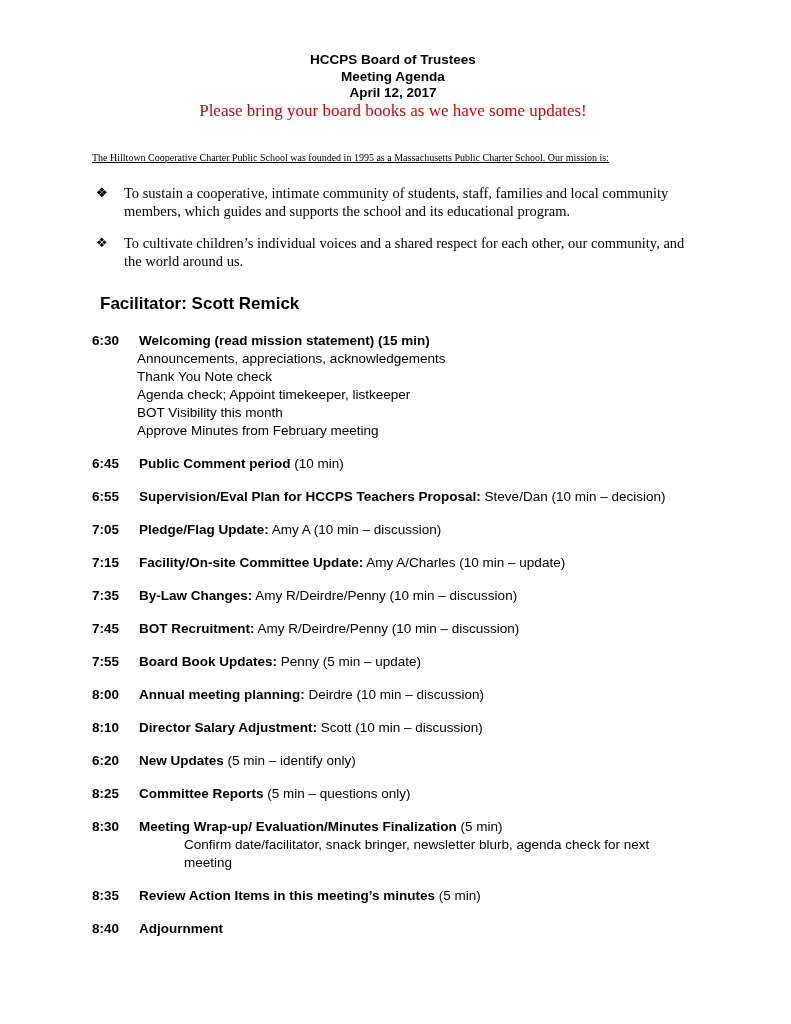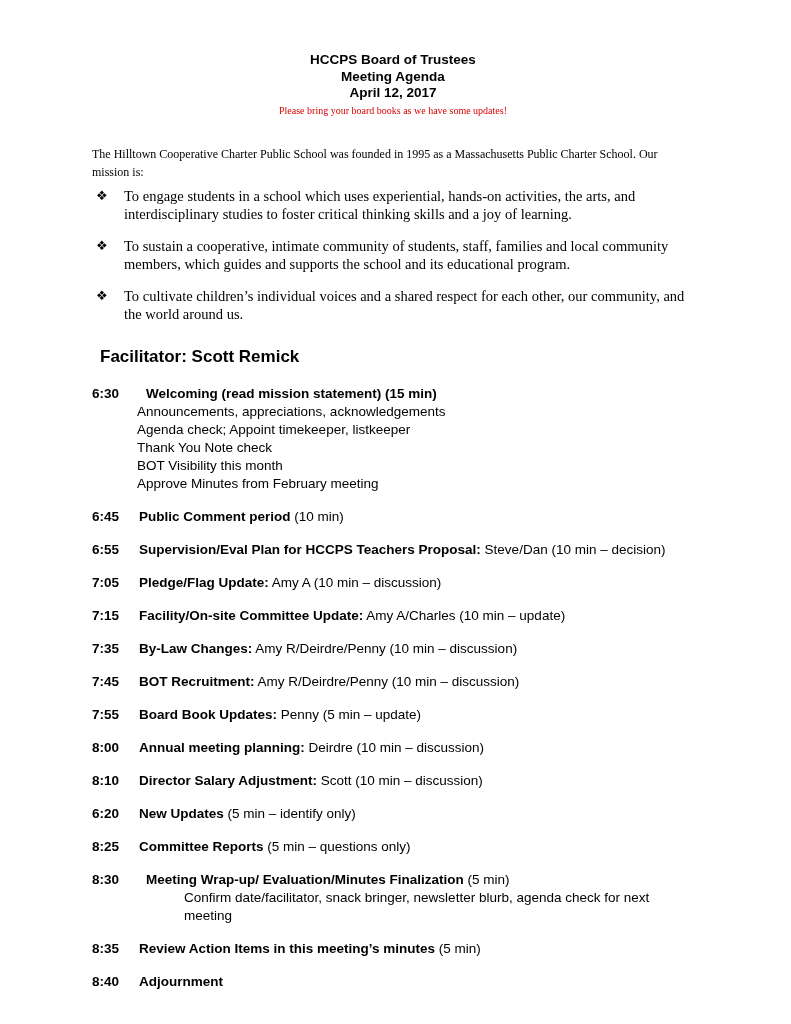--- a/index.html
+++ b/index.html
@@ -29,33 +29,34 @@
     font-weight: bold;
     font-size: 13.5px;
     line-height: 16.5px;
     margin: 0 0 0 0;
   }
   .doc-header div { margin: 0; }
   .header-note {
     text-align: center;
     color: #d90000;
     font-family: "Liberation Serif", serif;
-    font-size: 10px;
+    font-size: 17px;
     line-height: 18px;
     margin-top: 2px;
     font-weight: normal;
   }
 
   
   .mission {
     font-family: "Liberation Serif", serif;
-    font-size: 12px;
-    line-height: 18px;
+    font-size: 10px;
+    line-height: 25px;
     margin-top: 25px;
     text-align: left;
+    text-decoration: underline;
   }
   .bullets {
     margin: 6px 0 0 0;
     padding: 0;
     list-style: none;
     font-family: "Liberation Serif", serif;
     font-size: 14.5px;
     line-height: 18px;
   }
   .bullets li {
@@ -82,21 +83,21 @@
 
   
   .agenda {
     margin-top: 18px;
   }
   .agenda-item {
     display: flex;
     align-items: flex-start;
     margin-bottom: 15px;
   }
-  .agenda-item.tight { margin-bottom: 0; gap: 7px; }
+  .agenda-item.tight { margin-bottom: 0; }
   .agenda-time {
     width: 47px;
     flex: 0 0 47px;
     font-family: "Liberation Sans", sans-serif;
     font-weight: bold;
     font-size: 13.5px;
     line-height: 18px;
   }
   .agenda-body {
     flex: 1 1 auto;
@@ -138,21 +139,20 @@
     <div>Meeting Agenda</div>
     <div>April 12, 2017</div>
     <div class="header-note">Please bring your board books as we have some updates!</div>
   </div>
 
   <div class="mission">The Hilltown Cooperative Charter Public School was founded in 1995 as a Massachusetts Public Charter School.  Our mission is:</div>
 
   <ul class="bullets">
     <li>
       <span class="marker">❖</span>
-      <span>To engage students in a school which uses experiential, hands-on activities, the arts, and interdisciplinary studies to foster critical thinking skills and a joy of learning.</span>
     </li>
     <li>
       <span class="marker">❖</span>
       <span>To sustain a cooperative, intimate community of students, staff, families and local community members, which guides and supports the school and its educational program.</span>
     </li>
     <li>
       <span class="marker">❖</span>
       <span>To cultivate children’s individual voices and a shared respect for each other, our community, and the world around us.</span>
     </li>
   </ul>
@@ -162,22 +162,22 @@
   <div class="agenda">
 
     <div class="agenda-item tight">
       <div class="agenda-time">6:30</div>
       <div class="agenda-body">
         <span class="agenda-title">Welcoming (read mission statement) (15 min)</span><span class="agenda-detail"></span>
       </div>
     </div>
     <div class="agenda-sublines">
       <div class="subline">Announcements, appreciations, acknowledgements</div>
+      <div class="subline">Thank You Note check</div>
       <div class="subline">Agenda check; Appoint timekeeper, listkeeper</div>
-      <div class="subline">Thank You Note check</div>
       <div class="subline">BOT Visibility this month</div>
       <div class="subline">Approve Minutes from February meeting</div>
     </div>
     <div style="height:15px"></div>
 
     <div class="agenda-item">
       <div class="agenda-time">6:45</div>
       <div class="agenda-body">
         <span class="agenda-title">Public Comment period </span><span class="agenda-detail">(10 min)</span>
       </div>

